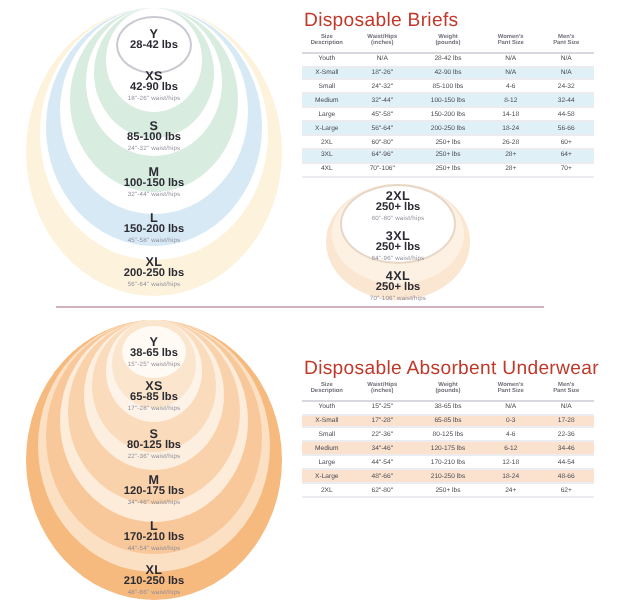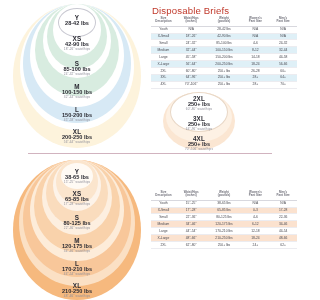--- a/index.html
+++ b/index.html
@@ -262,20 +262,21 @@
       <div class="rl-wt">170-210 lbs</div>
       <div class="rl-waist">44"-54" waist/hips</div>
     </div>
     <div class="ringlabel" style="top:123px;">
       <div class="rl-size">XL</div>
       <div class="rl-wt">210-250 lbs</div>
       <div class="rl-waist">48"-66" waist/hips</div>
     </div>
   </div>
 
+  <div class="tbl-title" style="left:152px;top:22px;">Disposable Absorbent Underwear</div>
 
   <table class="sizing warm" id="tbl-underwear" style="left:151px;top:33px;width:146px;">
     <colgroup>
         <col style="width:17%">
         <col style="width:21%">
         <col style="width:24%">
         <col style="width:19%">
         <col style="width:19%">
       </colgroup>
     <thead>

